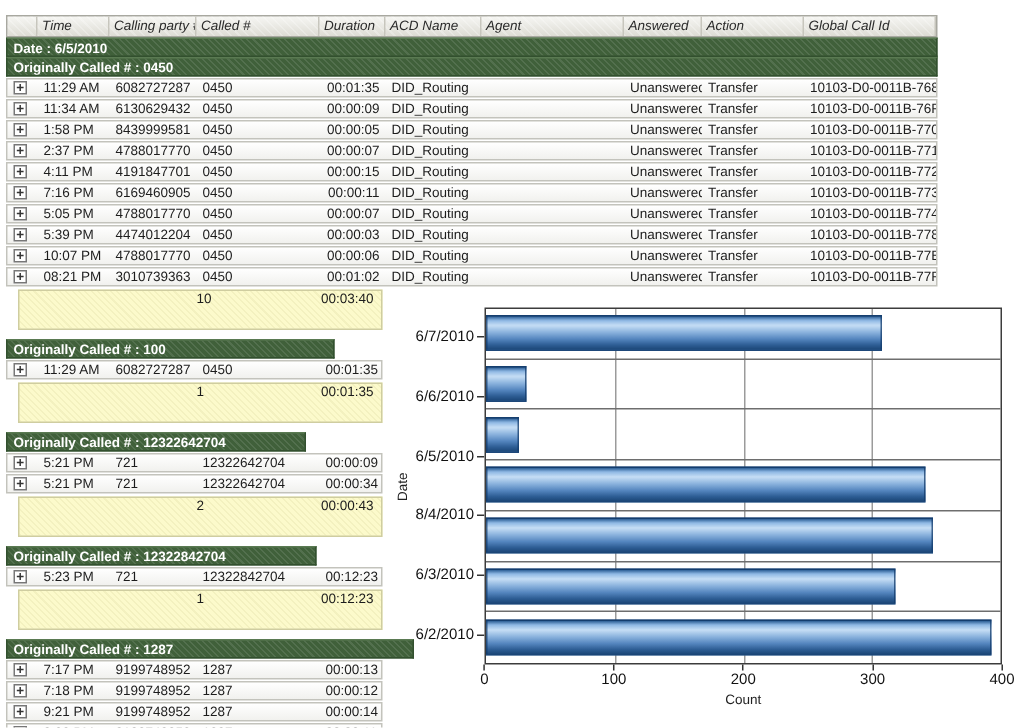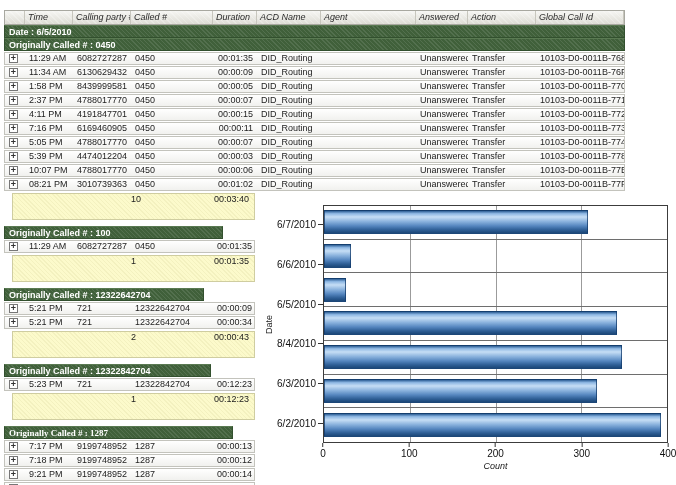--- a/index.html
+++ b/index.html
@@ -286,21 +286,21 @@
             <div class="tc">721</div>
             <div class="tc">12322842704</div>
             <div class="tc dur">00:12:23</div>
           </div>
           <div class="sumrow">
             <span class="cnt">1</span>
             <span class="dur">00:12:23</span>
           </div>
         </div>
         <div class="section sub-w">
-          <div class="gbar" style="width: 229px; font-family: Liberation Serif, serif;">Originally Called # : 1287</div>
+          <div class="gbar" style="width: 272px;">Originally Called # : 1287</div>
           <div class="trow sub" style="width: 251px;">
             <div>
               <div class="expand">+</div>
             </div>
             <div class="tc">7:17 PM</div>
             <div class="tc">9199748952</div>
             <div class="tc">1287</div>
             <div class="tc dur">00:00:13</div>
           </div>
           <div class="trow sub" style="width: 251px;">
@@ -376,16 +376,16 @@
           </div>
         </div>
     </div>
     <div class="xaxis" id="xAxis" style="width: 345px;">
         <div class="xtick" style="left: 0%;">0</div>
         <div class="xtick" style="left: 25%;">100</div>
         <div class="xtick" style="left: 50%;">200</div>
         <div class="xtick" style="left: 75%;">300</div>
         <div class="xtick" style="left: 100%;">400</div>
       </div>
-    <div class="xtitle" style="width: 345px; font-style: italic;">Count</div>
+    <div class="xtitle" style="width: 345px;">Count</div>
   </div>
 
 </div>
 
 </body></html>

